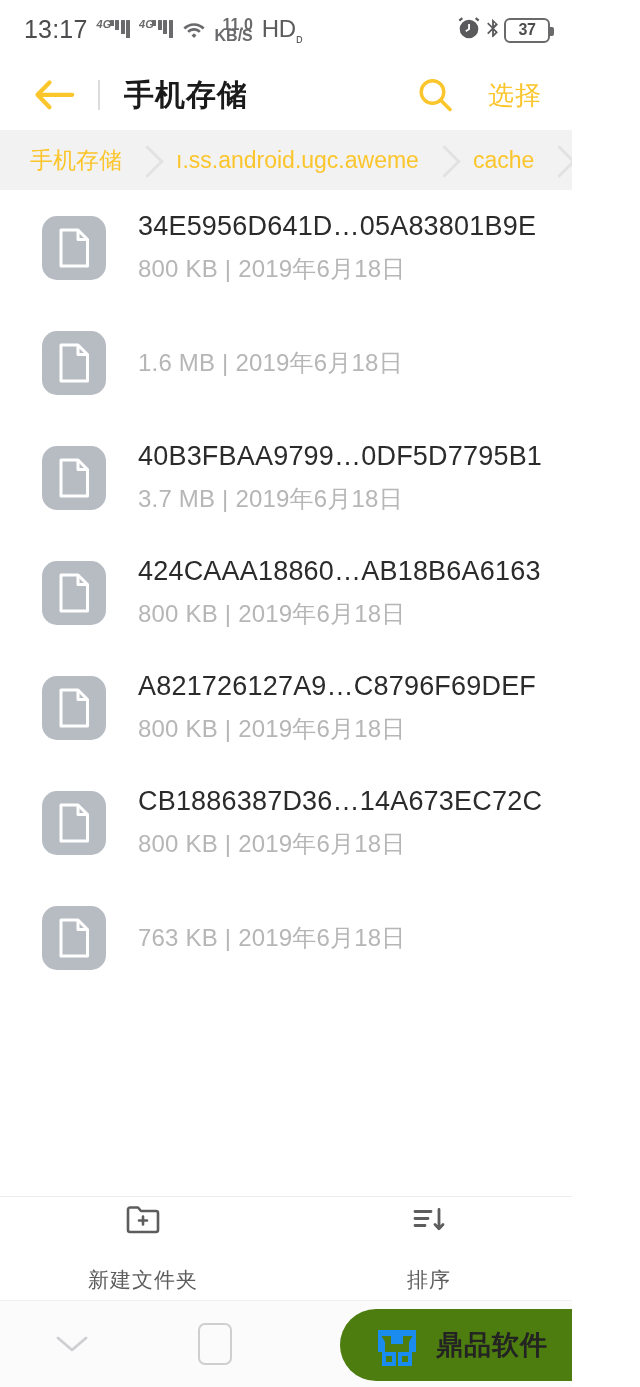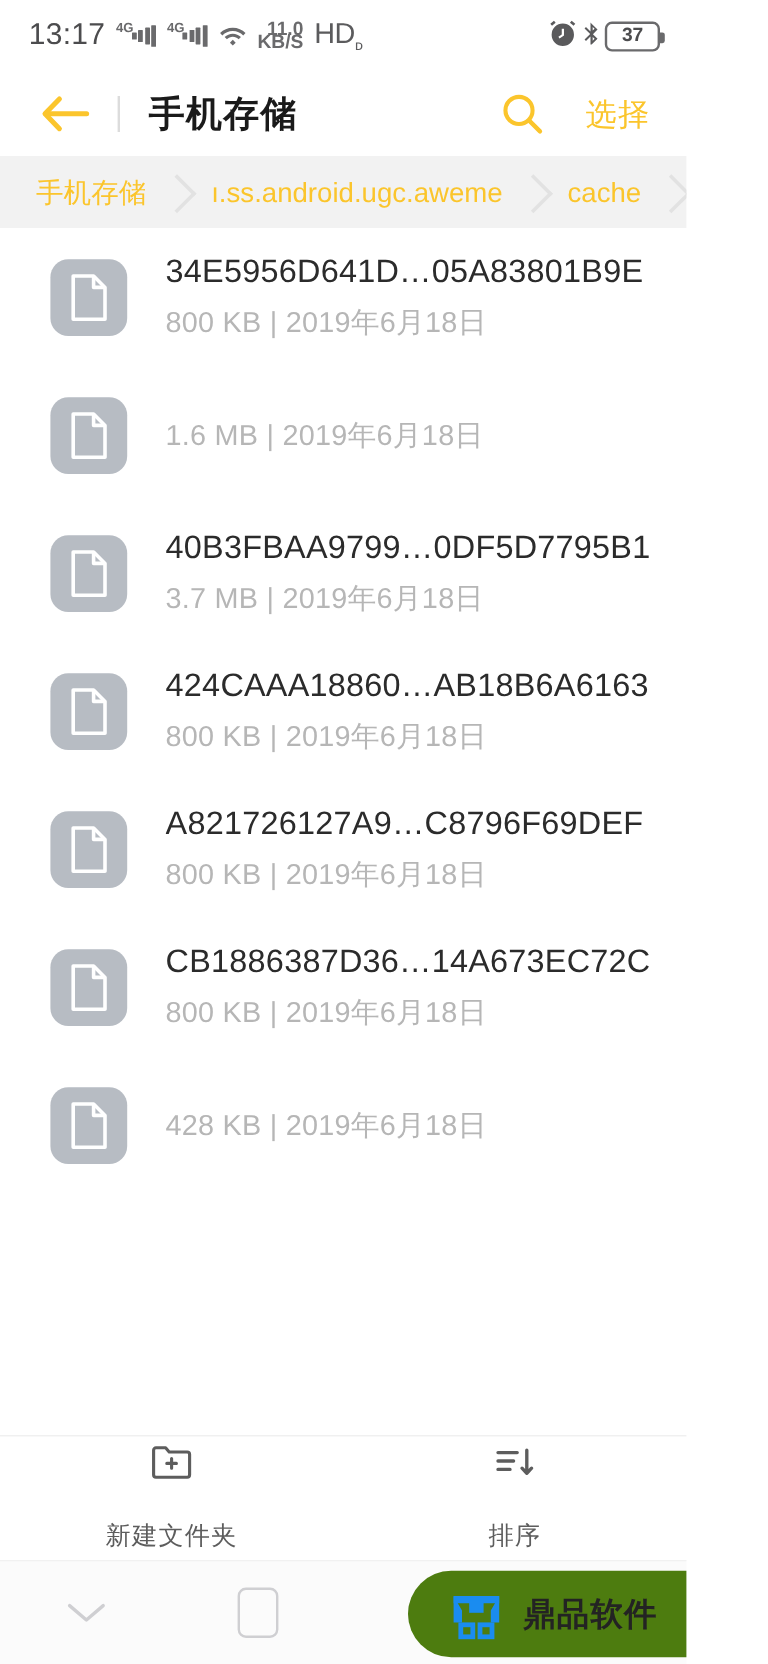--- a/index.html
+++ b/index.html
@@ -20,21 +20,21 @@
   .statusbar {
     height: 60px; flex: 0 0 60px;
     display: flex; align-items: center;
     padding: 0 22px 0 24px;
     background: #ffffff;
     color: #58585a;
   }
   .sb-left { display: flex; align-items: center; gap: 9px; }
   .sb-right { margin-left: auto; display: flex; align-items: center; }
   .sb-time { font-size: 25px; letter-spacing: .2px; color: #4c4c4e; }
-  .signal { display: flex; align-items: center; gap: 1.5px; height: 19px; position: relative; padding-left: 13px;}
+  .signal { display: flex; align-items: flex-start; gap: 1.5px; height: 19px; position: relative; padding-left: 13px; font-style: italic;}
   .signal .g {
     position: absolute; left: 0; top: -1px;
     font-size: 11px; line-height: 11px; color: #6a6a6c; font-weight: bold;
   }
   .signal i { display: block; width: 4px; background: #6a6a6c; border-radius: .5px; }
   .signal i:nth-of-type(1) { height: 6px; }
   .signal i:nth-of-type(2) { height: 10px; }
   .signal i:nth-of-type(3) { height: 14px; }
   .signal i:nth-of-type(4) { height: 18px; }
   .wifi { width: 24px; height: 19px; position: relative; }
@@ -330,21 +330,21 @@
     </div>
 
     <div class="file-row">
       <span class="file-icon">
         <svg viewBox="0 0 34 40" width="34" height="40" aria-hidden="true">
           <path d="M4 2h17l9.5 9.5V38H4z" fill="none" stroke="#ffffff" stroke-width="3" stroke-linejoin="round"></path>
           <path d="M21 2v9.5h9.5" fill="none" stroke="#ffffff" stroke-width="3" stroke-linejoin="round"></path>
         </svg>
       </span>
       <span class="file-meta">
-        <span class="file-sub"><span>428 KB</span> <span>|</span> <span>2019年6月18日</span></span>
+        <span class="file-sub"><span>763 KB</span> <span>|</span> <span>2019年6月18日</span></span>
       </span>
     </div>
 
   </div>
 
   <div class="toolbar">
     <div class="tool">
       <span>
         <svg viewBox="0 0 34 30" width="34" height="30" aria-hidden="true">
           <path d="M2 5.5a2 2 0 0 1 2-2h8l3 3.5h15a2 2 0 0 1 2 2v17a2 2 0 0 1-2 2H4a2 2 0 0 1-2-2z" fill="none" stroke="#5d5d5d" stroke-width="2.6" stroke-linejoin="round"></path>

